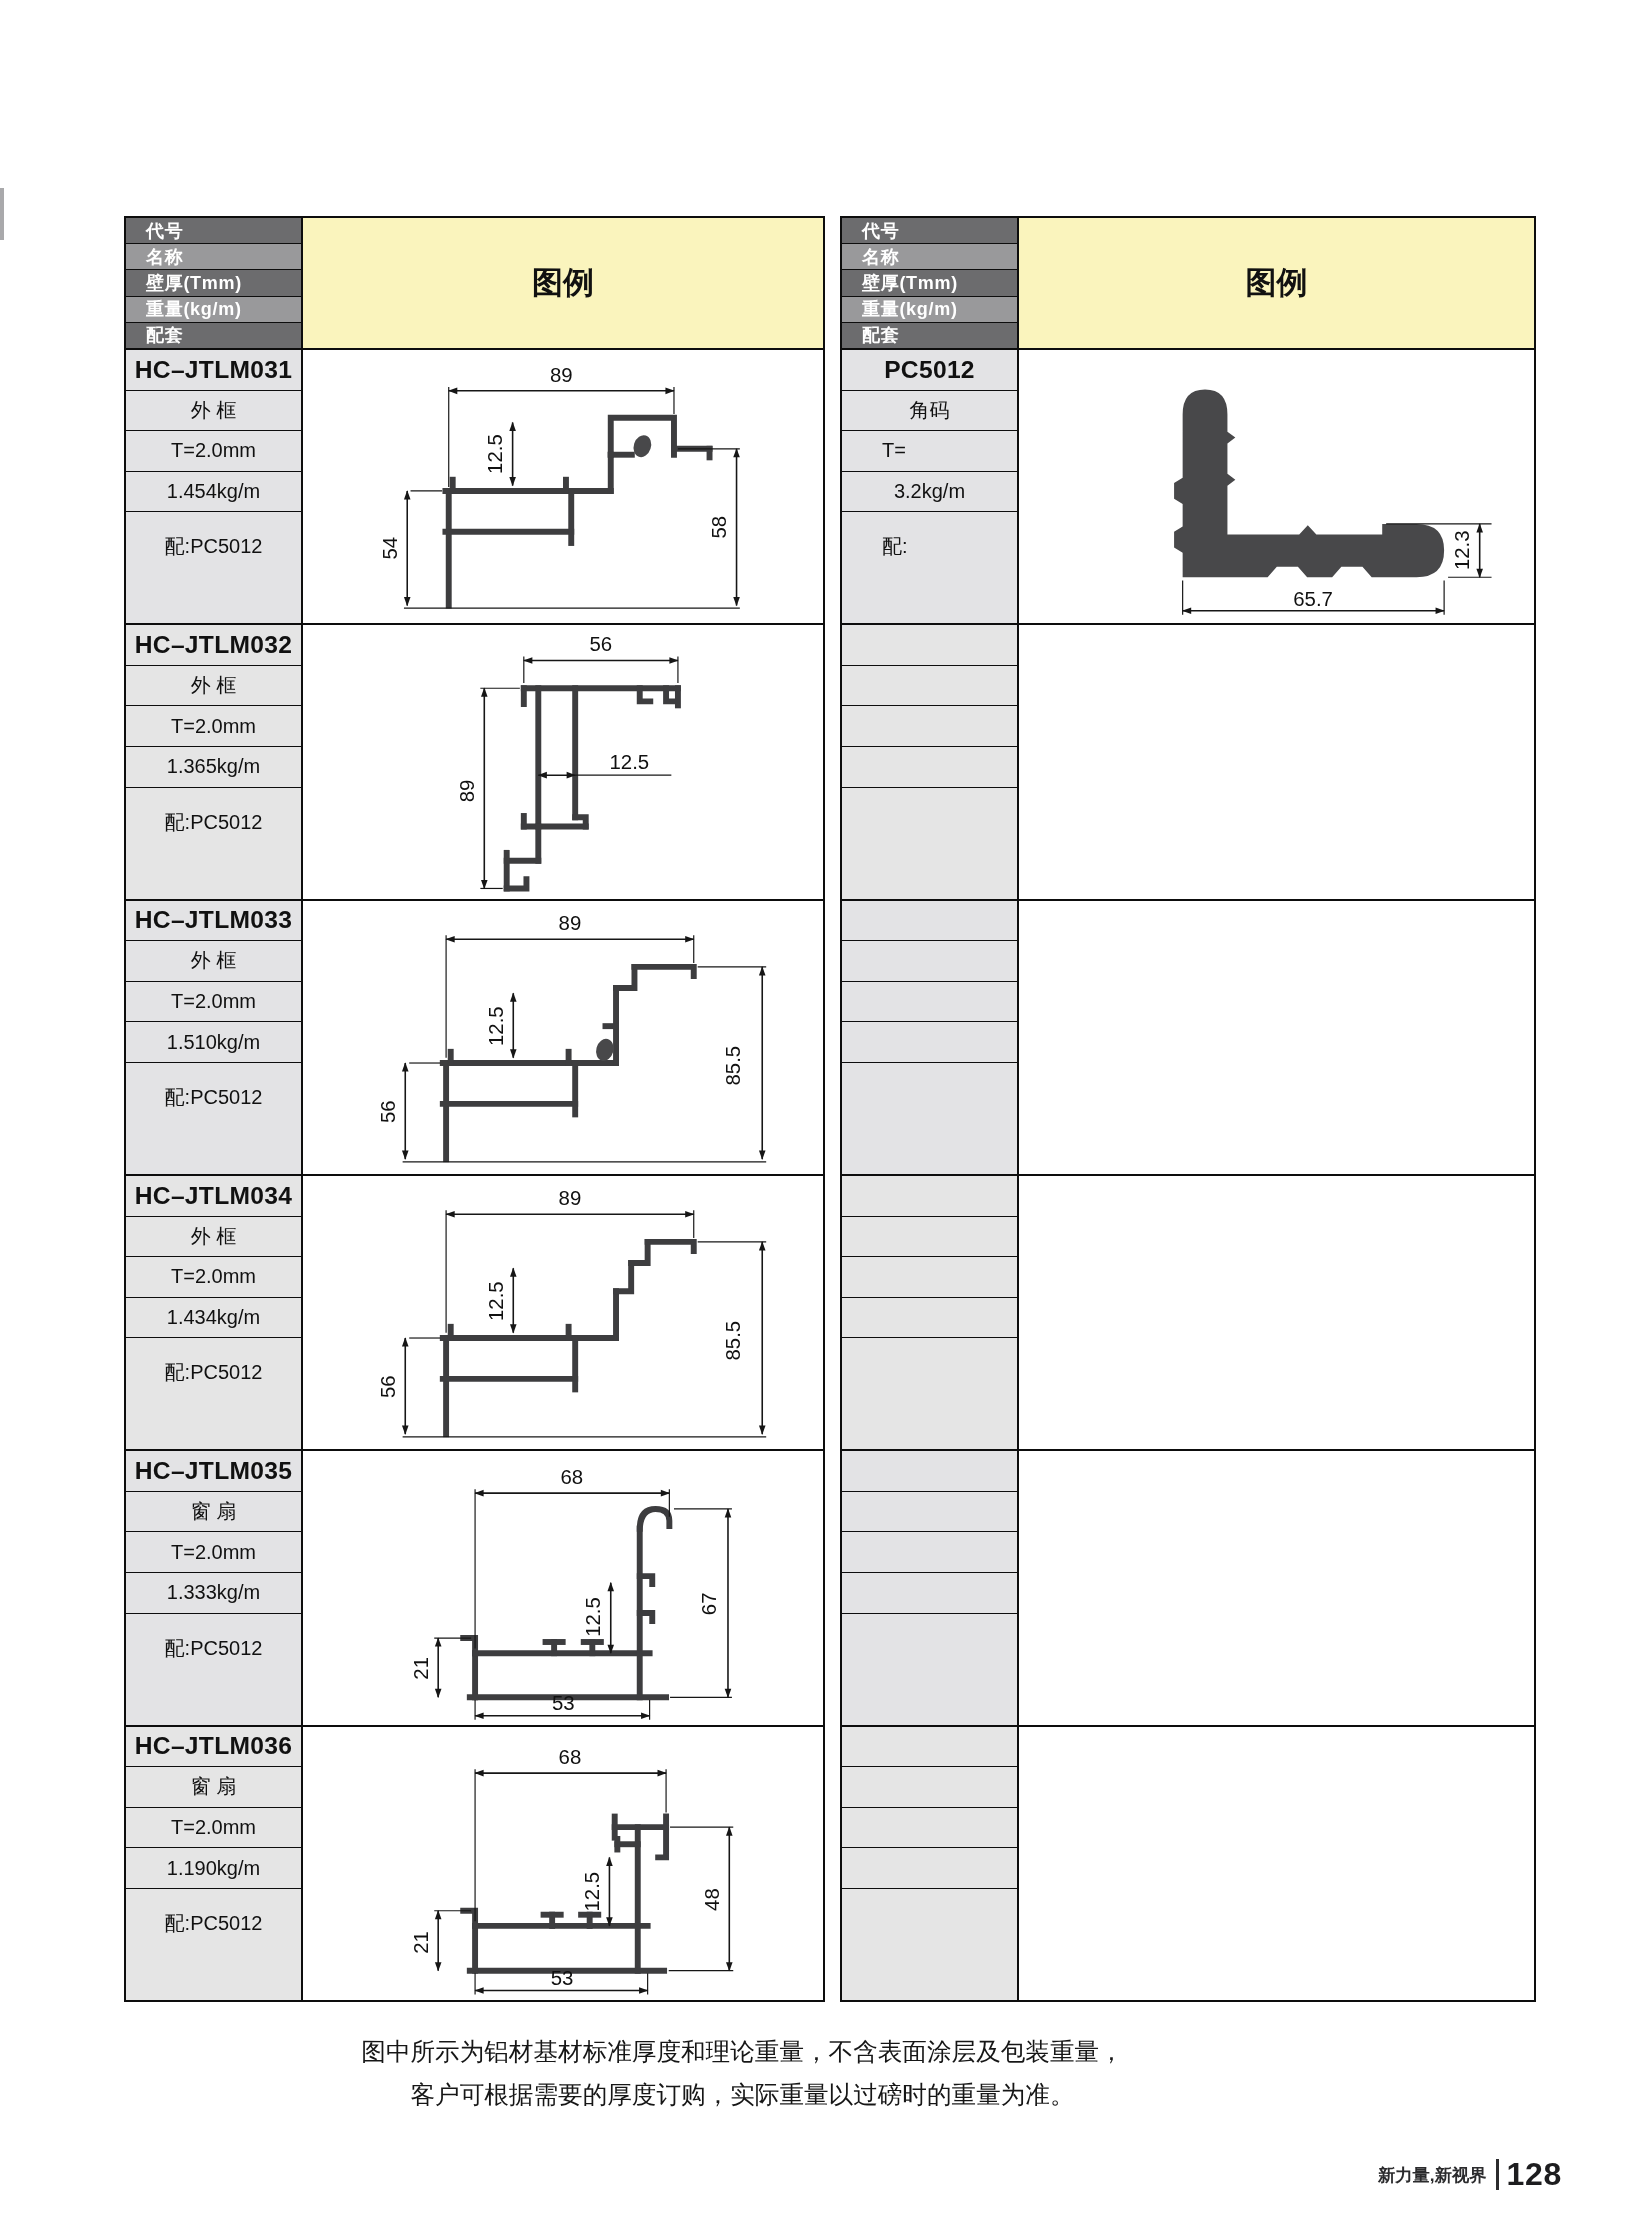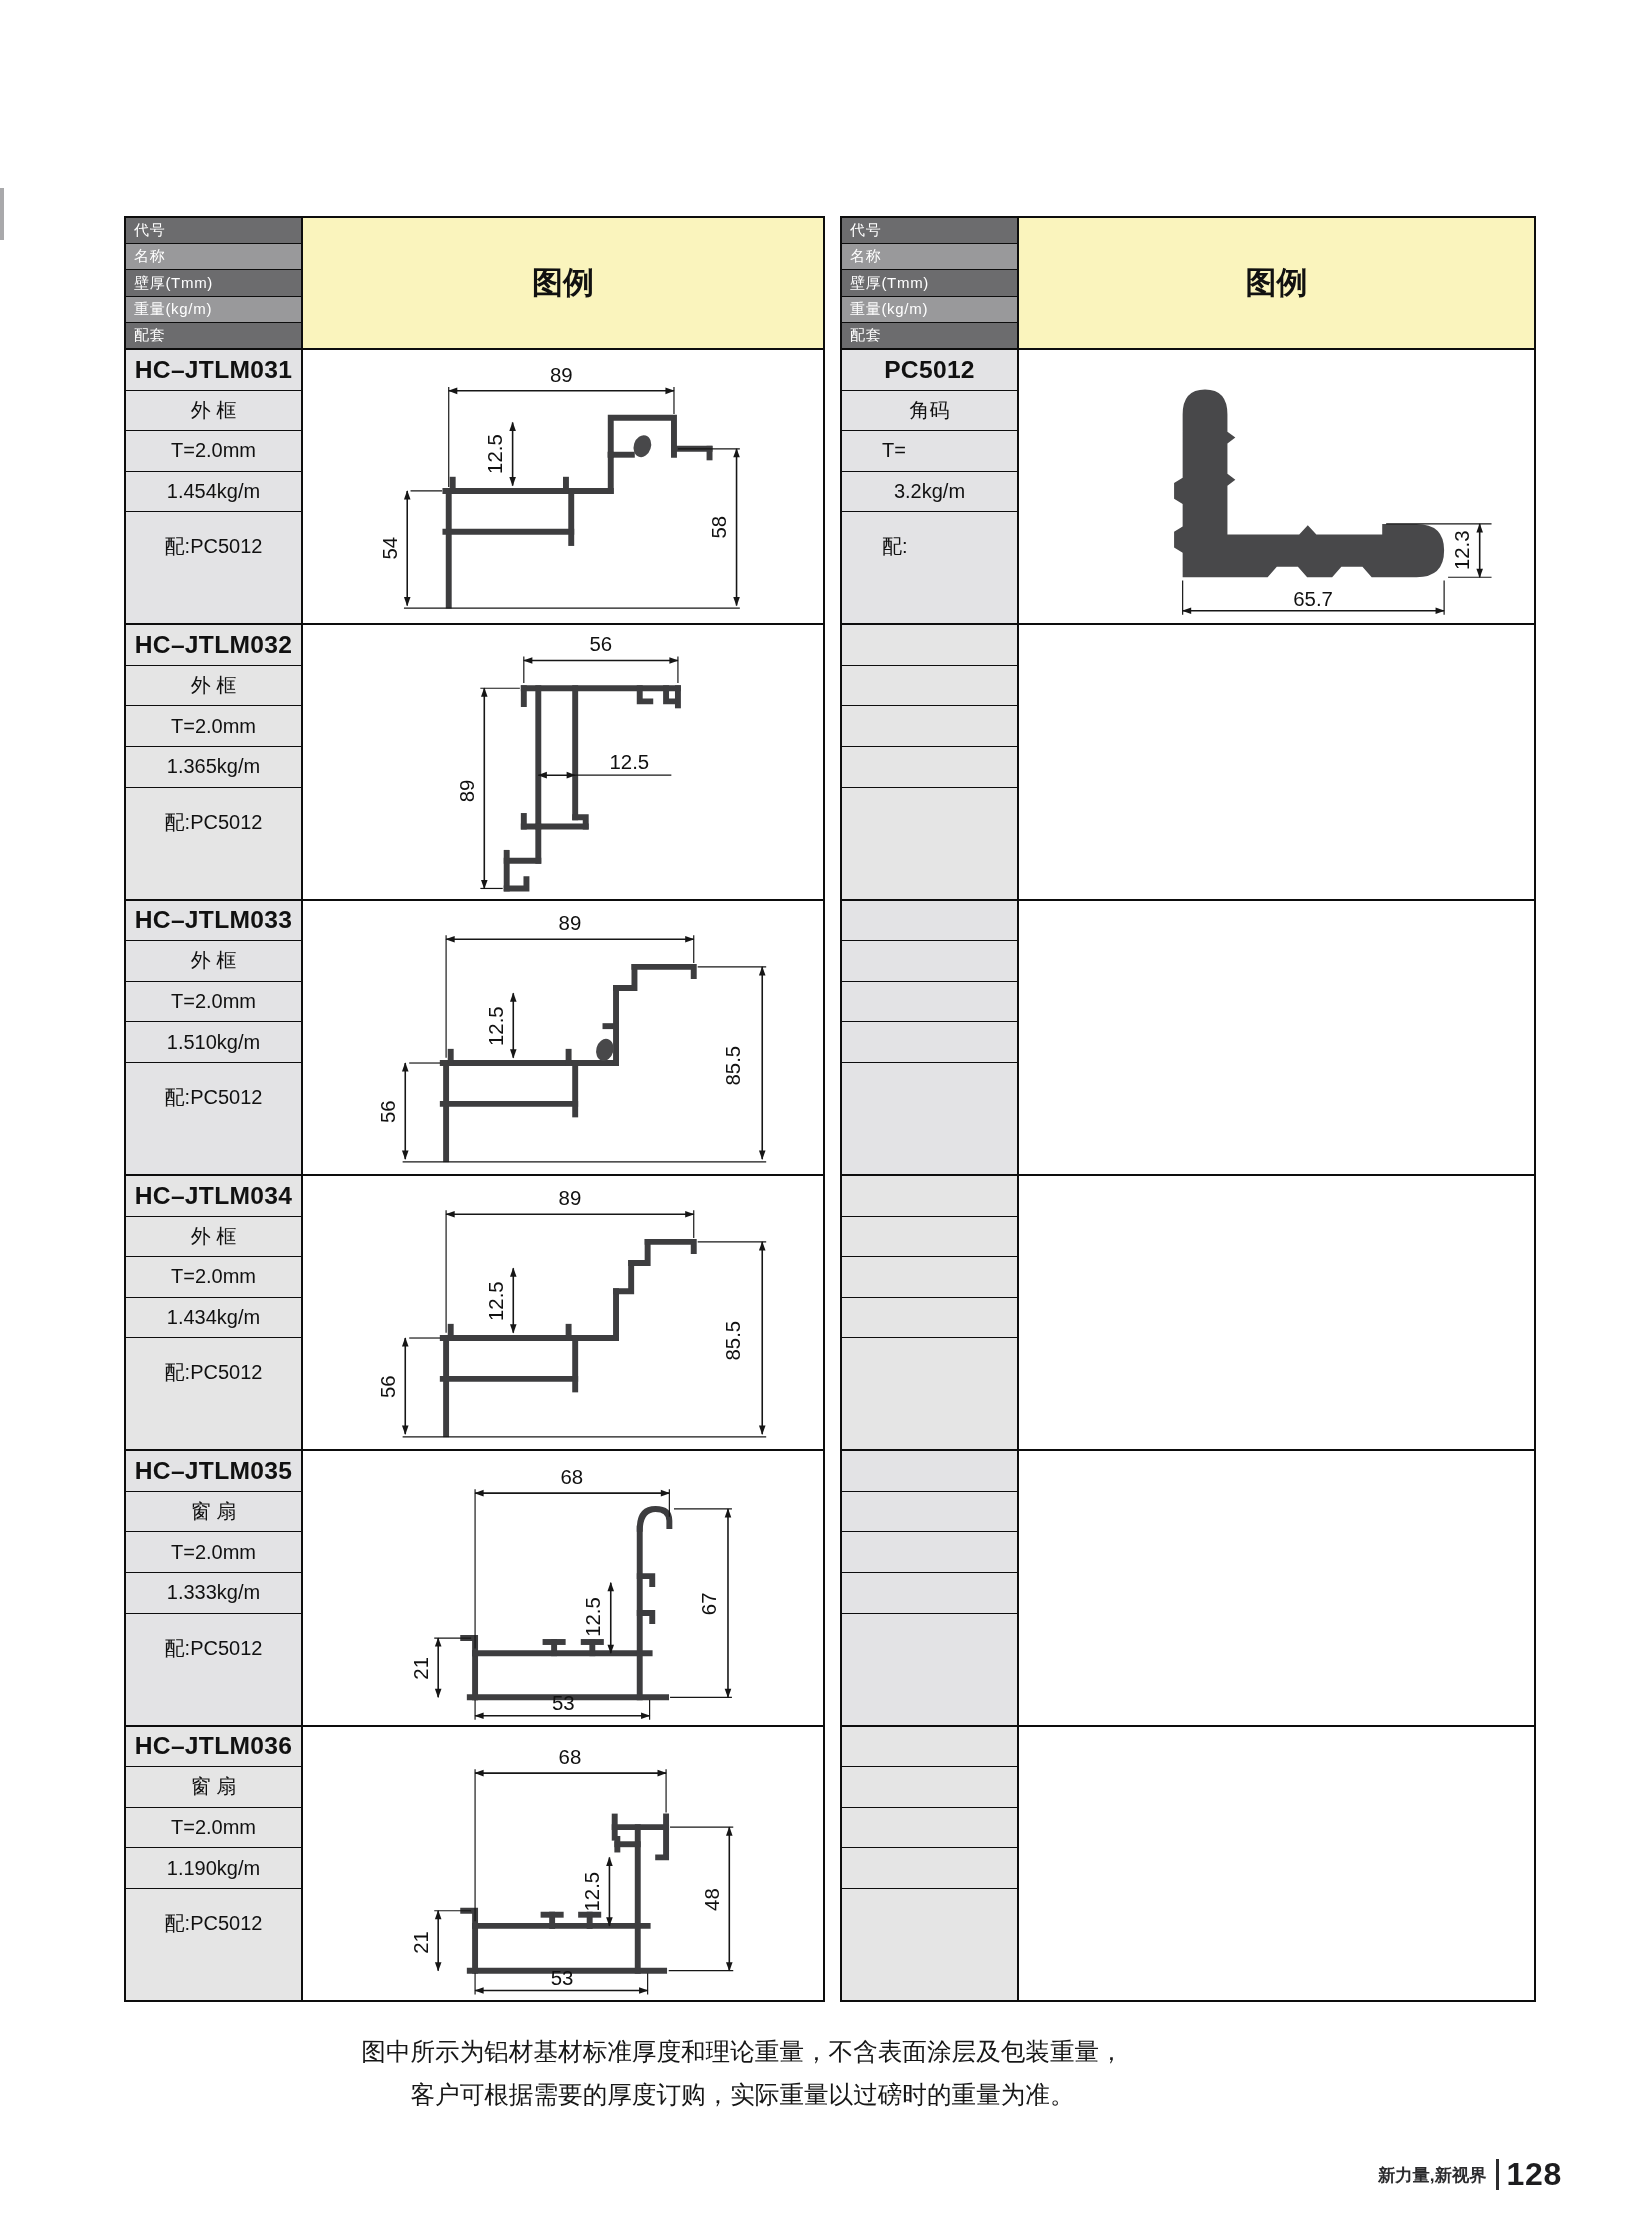--- a/index.html
+++ b/index.html
@@ -7,21 +7,21 @@
   .page{position:absolute;inset:0;background:#ffffff;}
   .bleed-bar{position:absolute;left:0;top:188px;width:4px;height:52px;background:#a9a9ab;}
 
   
   .ptable{position:absolute;top:216px;height:1786px;border:2px solid #0d0d0d;box-sizing:border-box;display:flex;flex-direction:column;background:#fff;}
   .ptable.lt{left:124px;width:701px;}
   .ptable.rt{left:840px;width:696px;}
 
   .thead{flex:0 0 130px;display:flex;border-bottom:2px solid #0d0d0d;}
   .hlabels{width:177px;flex:0 0 177px;display:flex;flex-direction:column;border-right:2px solid #0d0d0d;box-sizing:border-box;}
-  .hcell{flex:1;color:#fff;font-weight:normal;font-size:15px;display:flex;align-items:center;padding-left:8px;border-bottom:1.3px solid #0d0d0d;box-sizing:border-box;letter-spacing:0.7px;}
+  .hcell{flex:1;color:#fff;font-weight:bold;font-size:18px;display:flex;align-items:center;padding-left:20px;border-bottom:1.3px solid #0d0d0d;box-sizing:border-box;letter-spacing:0.7px;}
   .hcell:last-child{border-bottom:none;}
   .hcell.d1{background:#6c6c6e;}
   .hcell.d2{background:#99999b;}
   .legend{flex:1;background:#faf4bd;display:flex;align-items:center;justify-content:center;font-size:31px;font-weight:bold;color:#111;}
 
   .section{flex:1;display:flex;border-bottom:2px solid #0d0d0d;box-sizing:border-box;text-align:center;}
   .section:last-child{border-bottom:none;}
   .labels{width:177px;flex:0 0 177px;display:flex;flex-direction:column;border-right:2px solid #0d0d0d;box-sizing:border-box;}
   .cell{flex:1;display:flex;align-items:center;justify-content:center;font-size:20px;color:#111;border-bottom:1.3px solid #0d0d0d;box-sizing:border-box;}
   .cell.code{font-weight:bold;font-size:24.6px;letter-spacing:0.3px;}

